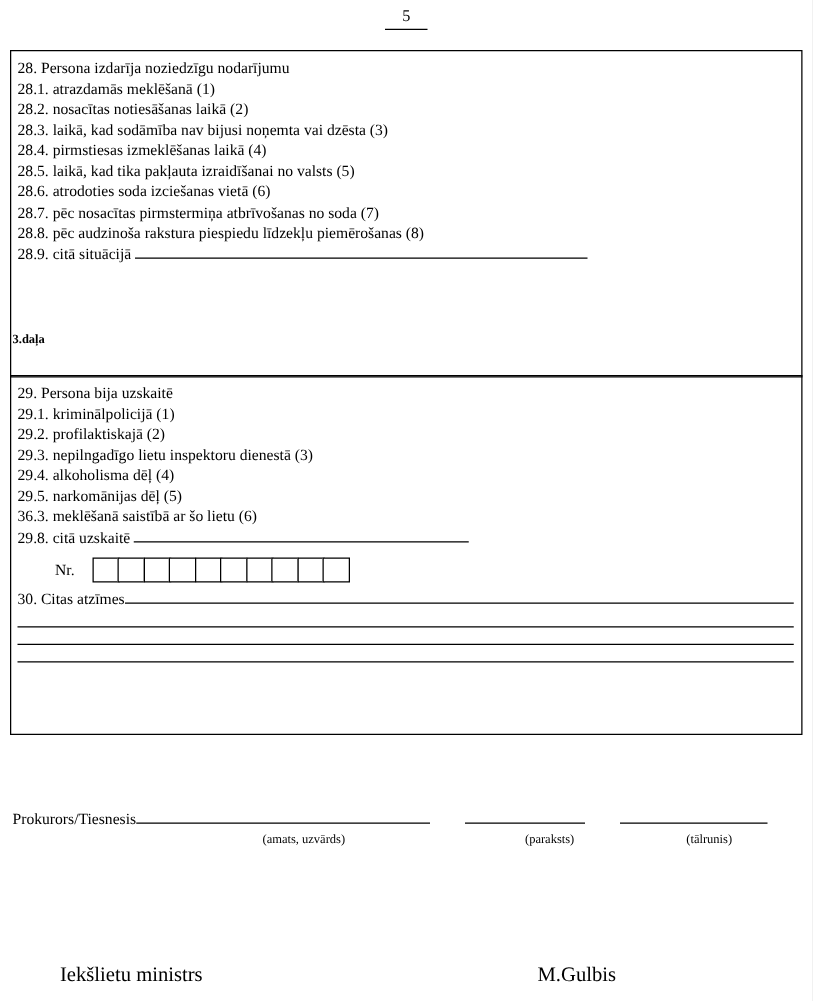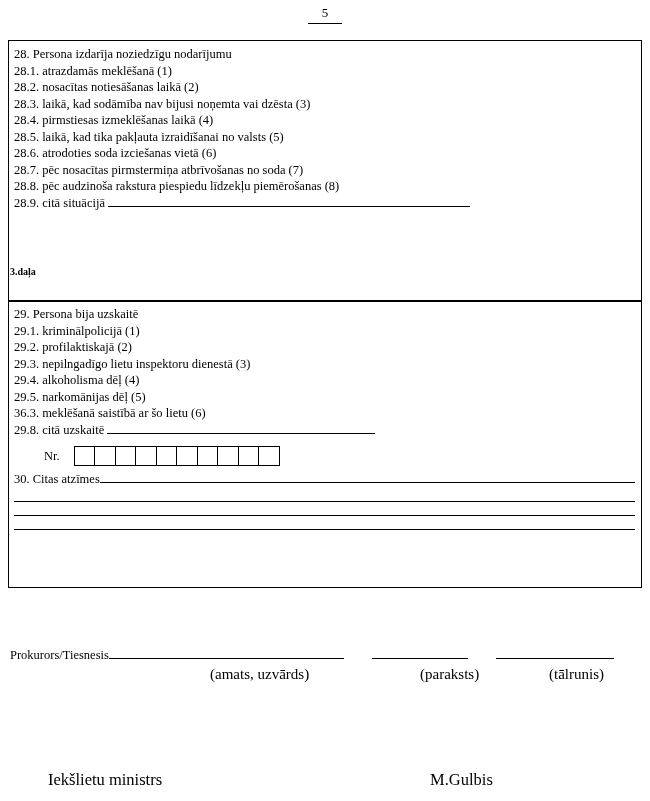--- a/index.html
+++ b/index.html
@@ -25,21 +25,21 @@
   .nr-row { display:flex; align-items:center; margin:7px 0 4px 30px; height:22px; }
   .nr-label { margin-right:14px; }
   .cb { display:inline-block; width:22px; height:20px; border:1.5px solid #000; background:#fff; }
   .cb + .cb { margin-left:-1.5px; }
 
   .notes-head { display:flex; align-items:baseline; margin-top:1px; line-height:17px; }
   .notes-head .fill { flex:1; border-bottom:1px solid #000; height:11px; }
   .blank-line { border-bottom:1px solid #000; height:14px; width:100%; }
 
   .sig-line { position:absolute; top:648px; left:10px; width:632px; white-space:nowrap; }
-  .sig-labels { position:absolute; top:666px; left:0; width:650px; height:14px; font-size:15px; }
+  .sig-labels { position:absolute; top:666px; left:0; width:650px; height:14px; font-size:10px; }
   .sig-labels span { position:absolute; top:0; }
   .sp { display:inline-block; }
 
   .date-line { position:absolute; top:700px; left:10px; white-space:nowrap; }
 
   .bottom-row { position:absolute; top:770px; left:0; width:650px; font-size:16.5px; }
   .minister-title { position:absolute; left:48px; top:0;text-align:center; }
   .minister-name { position:absolute; left:430px; top:0; }
 </style>
 </head>

